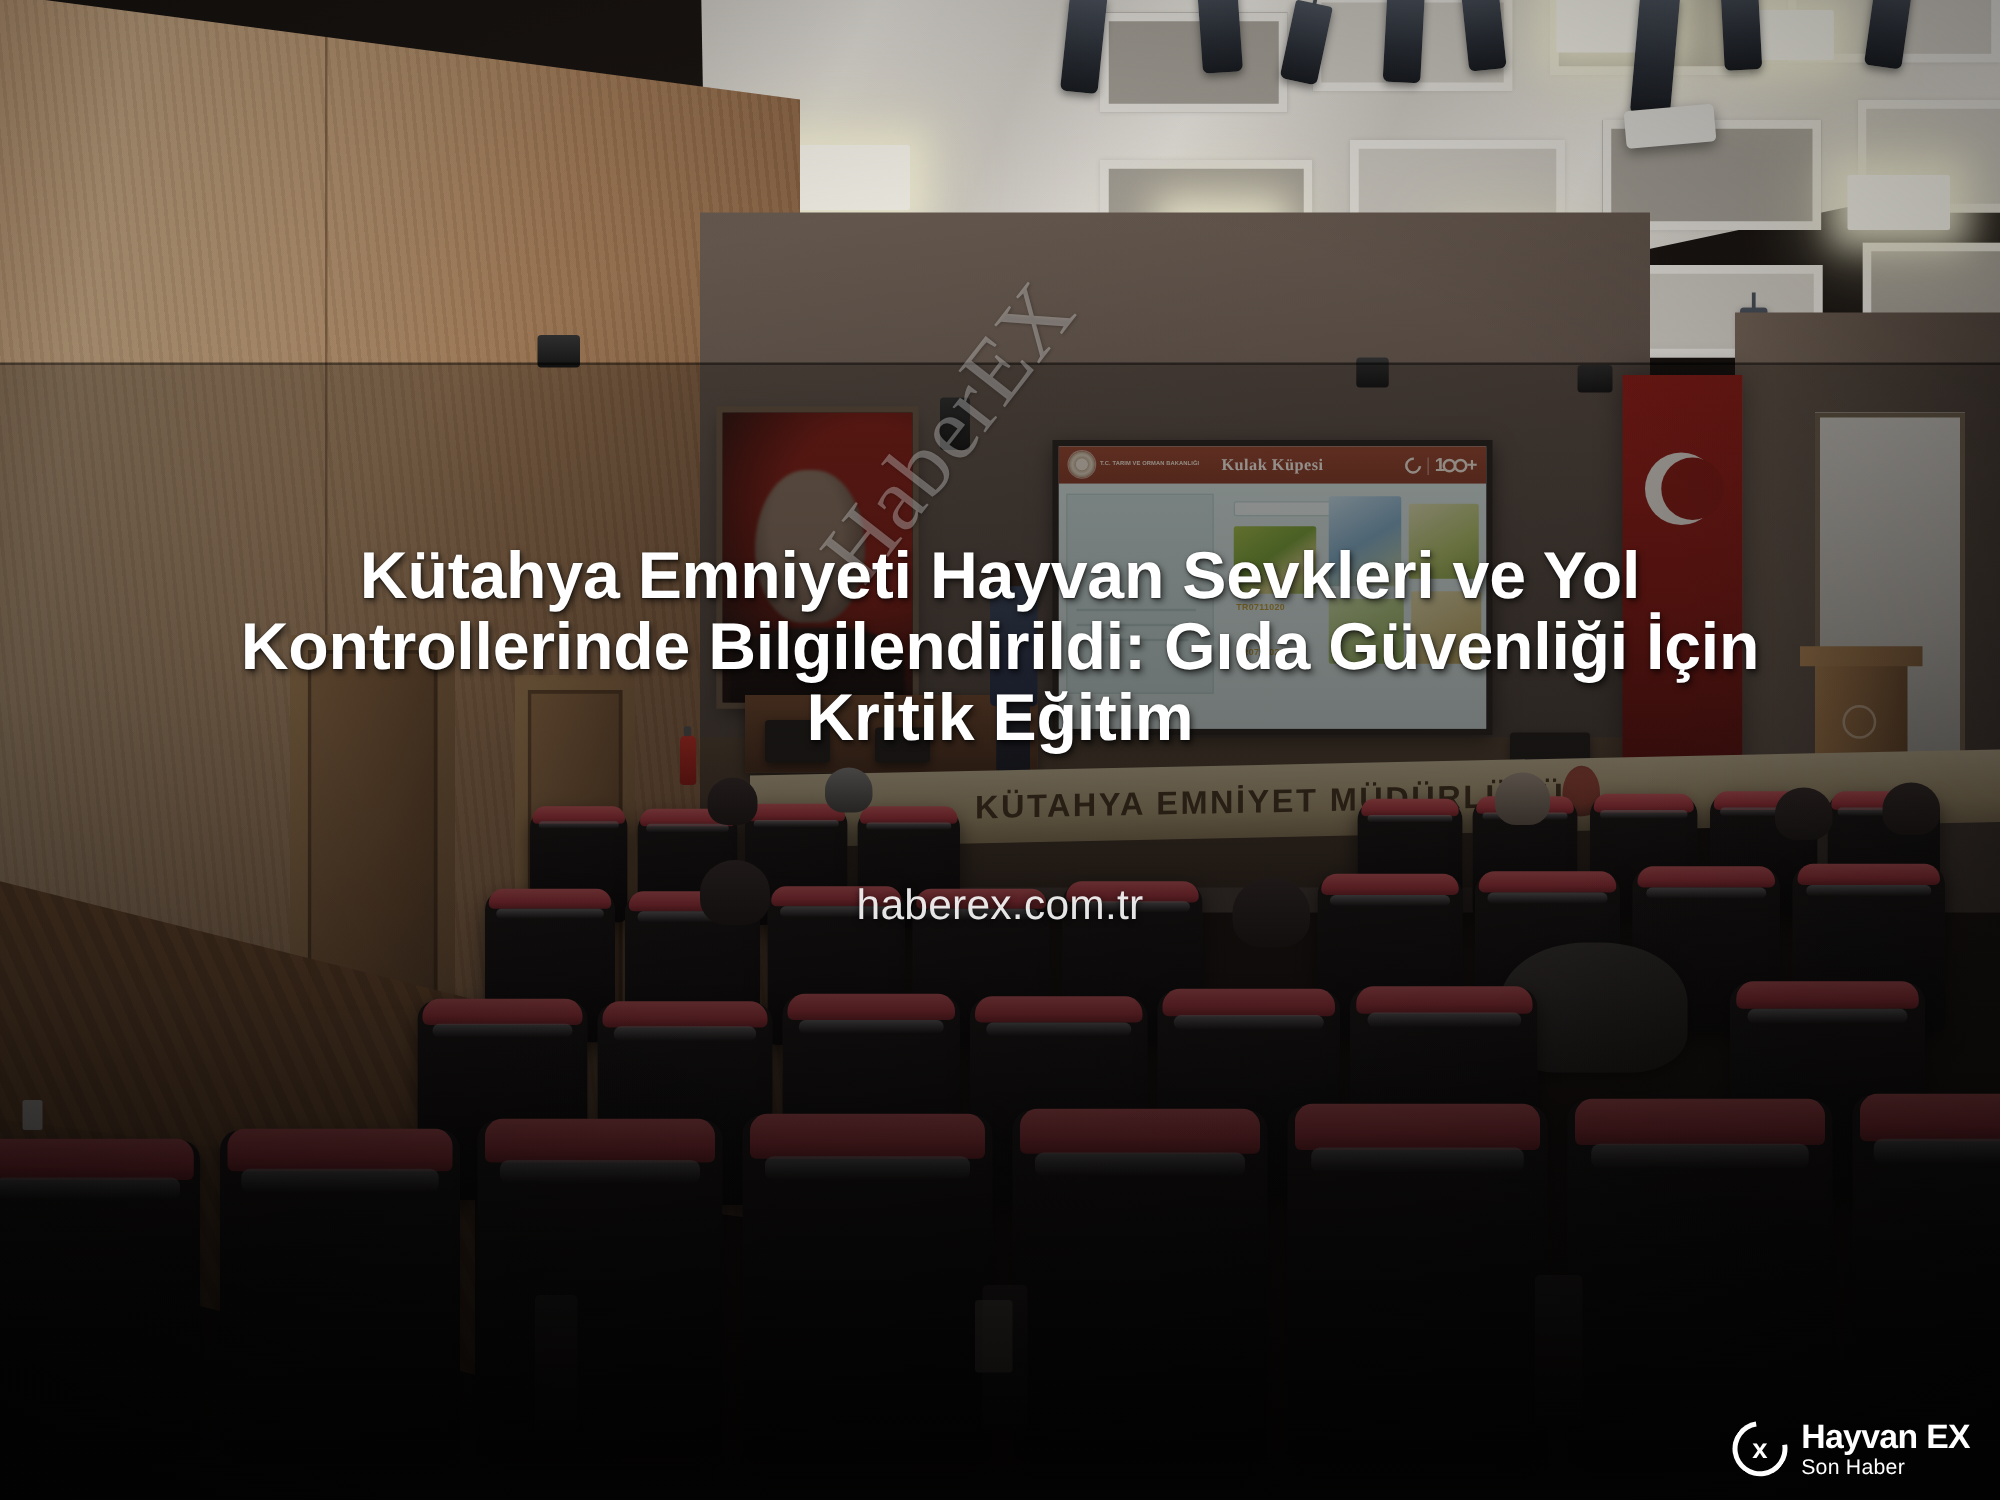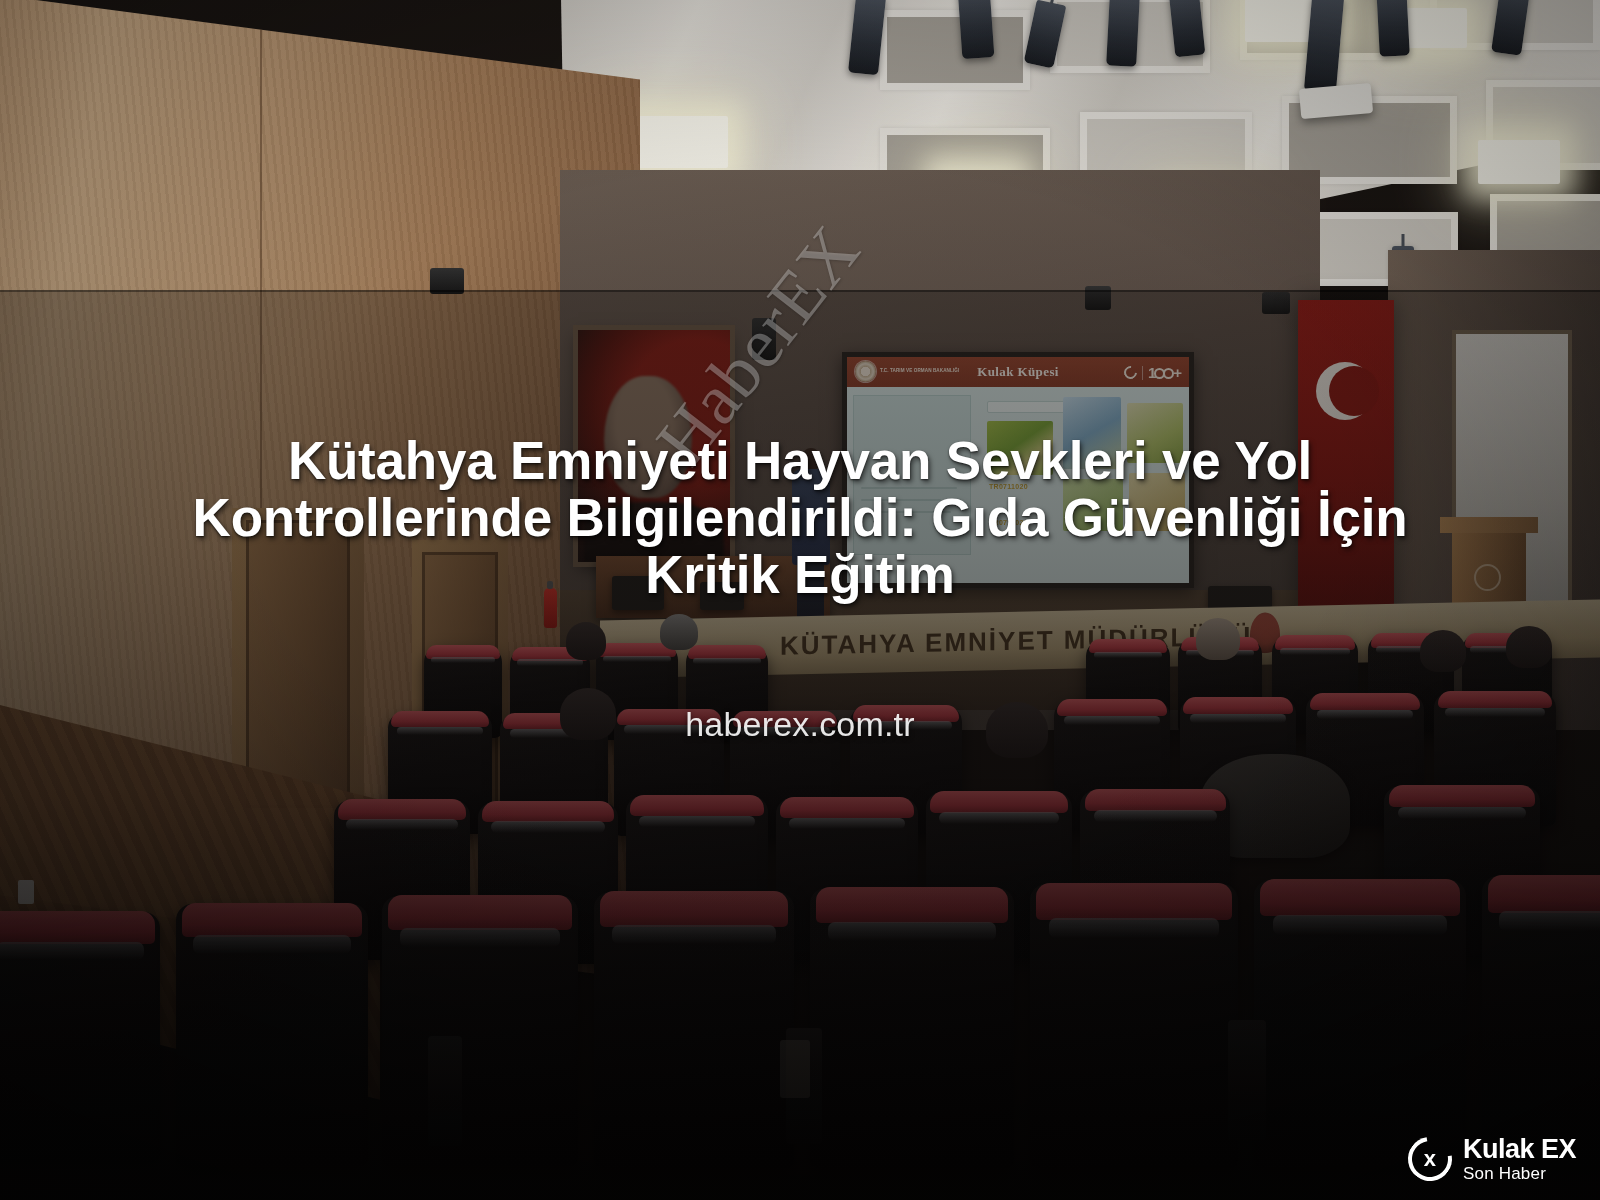--- a/index.html
+++ b/index.html
@@ -591,18 +591,18 @@
   <div class="headline">Kütahya Emniyeti Hayvan Sevkleri ve Yol Kontrollerinde Bilgilendirildi: Gıda Güvenliği İçin Kritik Eğitim</div>
 
   <div class="wm-url">haberex.com.tr</div>
 
   <div class="brand">
     <div class="brand-mark">
       <div class="brand-ring"></div>
       <div class="brand-x">x</div>
     </div>
     <div class="brand-words">
-      <div class="brand-name">Kulak EX</div>
+      <div class="brand-name">Hayvan EX</div>
       <div class="brand-sub">Son Haber</div>
     </div>
   </div>
 
 </div>
 
 </body></html>

